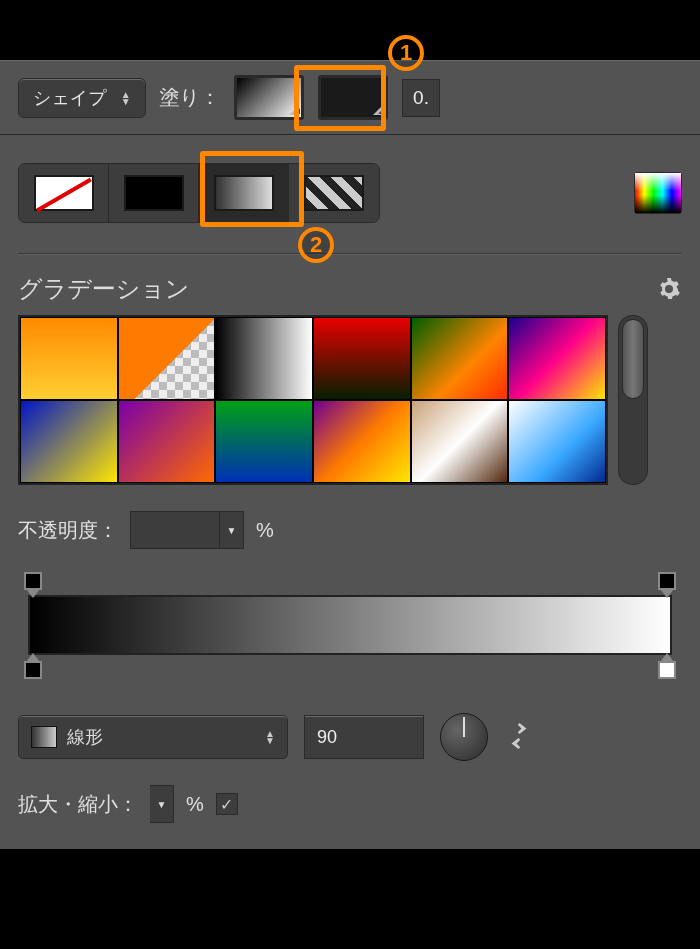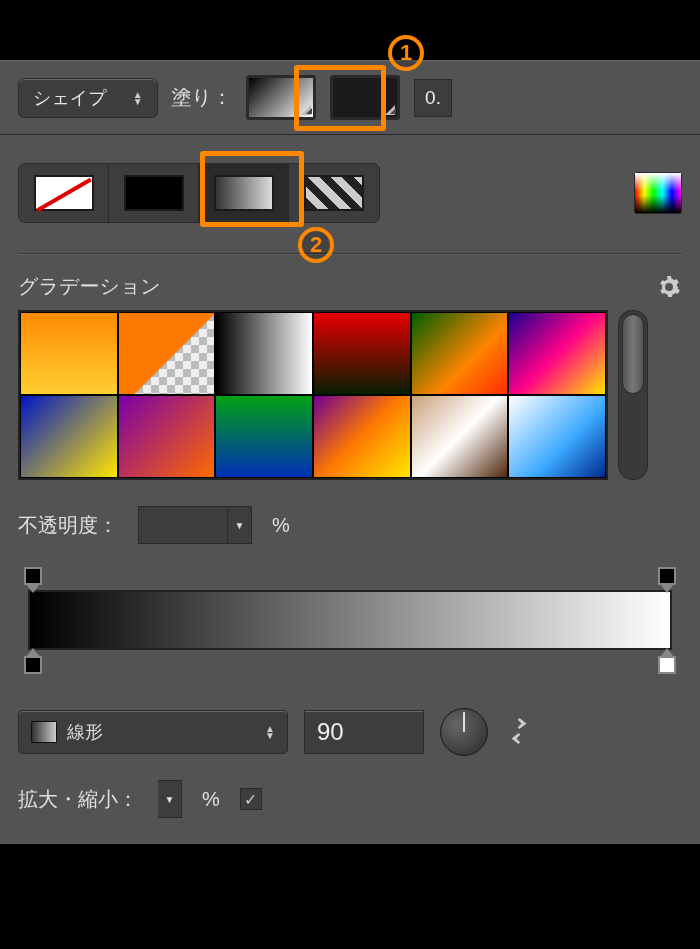--- a/index.html
+++ b/index.html
@@ -28,21 +28,21 @@
   position: relative;
 }
 .dropdown {
   background: #3d3d3d;
   border: 1px solid #2a2a2a;
   border-radius: 6px;
   height: 40px;
   display: flex;
   align-items: center;
   padding: 0 14px;
-  gap: 26px;
+  gap: 14px;
   color: #e6e6e6;
   box-shadow: inset 0 1px 0 #6a6a6a;
 }
 .arrows {
   display: flex;
   flex-direction: column;
   line-height: 7px;
   font-size: 10px;
   color: #ccc;
 }
@@ -183,21 +183,21 @@
   background: #3a3a3a;
   border-bottom: 1px solid #606060;
   margin: 0;
 }
 .section-title-row {
   display: flex;
   align-items: center;
   justify-content: space-between;
   padding: 18px 0 10px 0;
 }
-.section-title { font-size: 20px; color: #ddd; }
+.section-title { font-size: 24px; color: #ddd; }
 .gear {
   width: 26px;
   height: 26px;
   display: flex;
   align-items: center;
   justify-content: center;
   color: #ccc;
 }
 .preset-area {
   display: flex;
@@ -223,21 +223,21 @@
   justify-content: center;
   padding: 3px;
 }
 .thumb {
   width: 22px;
   height: 80px;
   background: linear-gradient(90deg, #555, #777, #555);
   border-radius: 11px;
   border: 1px solid #2a2a2a;
 }
-.row { display: flex; align-items: center; gap: 20px; padding: 8px 0; }
+.row { display: flex; align-items: center; gap: 12px; padding: 8px 0; }
 .textin {
   background: #3d3d3d;
   border: 1px solid #2a2a2a;
   height: 38px;
   width: 90px;
   color: #eee;
   padding: 0 8px;
   display: flex;
   align-items: center;
 }
@@ -313,21 +313,21 @@
 }
 .angle-in {
   background: #3d3d3d;
   border: 1px solid #2a2a2a;
   height: 44px;
   width: 120px;
   padding: 0 12px;
   display: flex;
   align-items: center;
   color: #eee;
-  font-size: 24px;
+  font-size: 18px;
   box-shadow: inset 0 1px 0 #6a6a6a;
 }
 .angle-dial {
   width: 48px;
   height: 48px;
   border-radius: 50%;
   background: radial-gradient(circle at 35% 35%, #666, #2a2a2a);
   border: 1px solid #1a1a1a;
   position: relative;
 }

